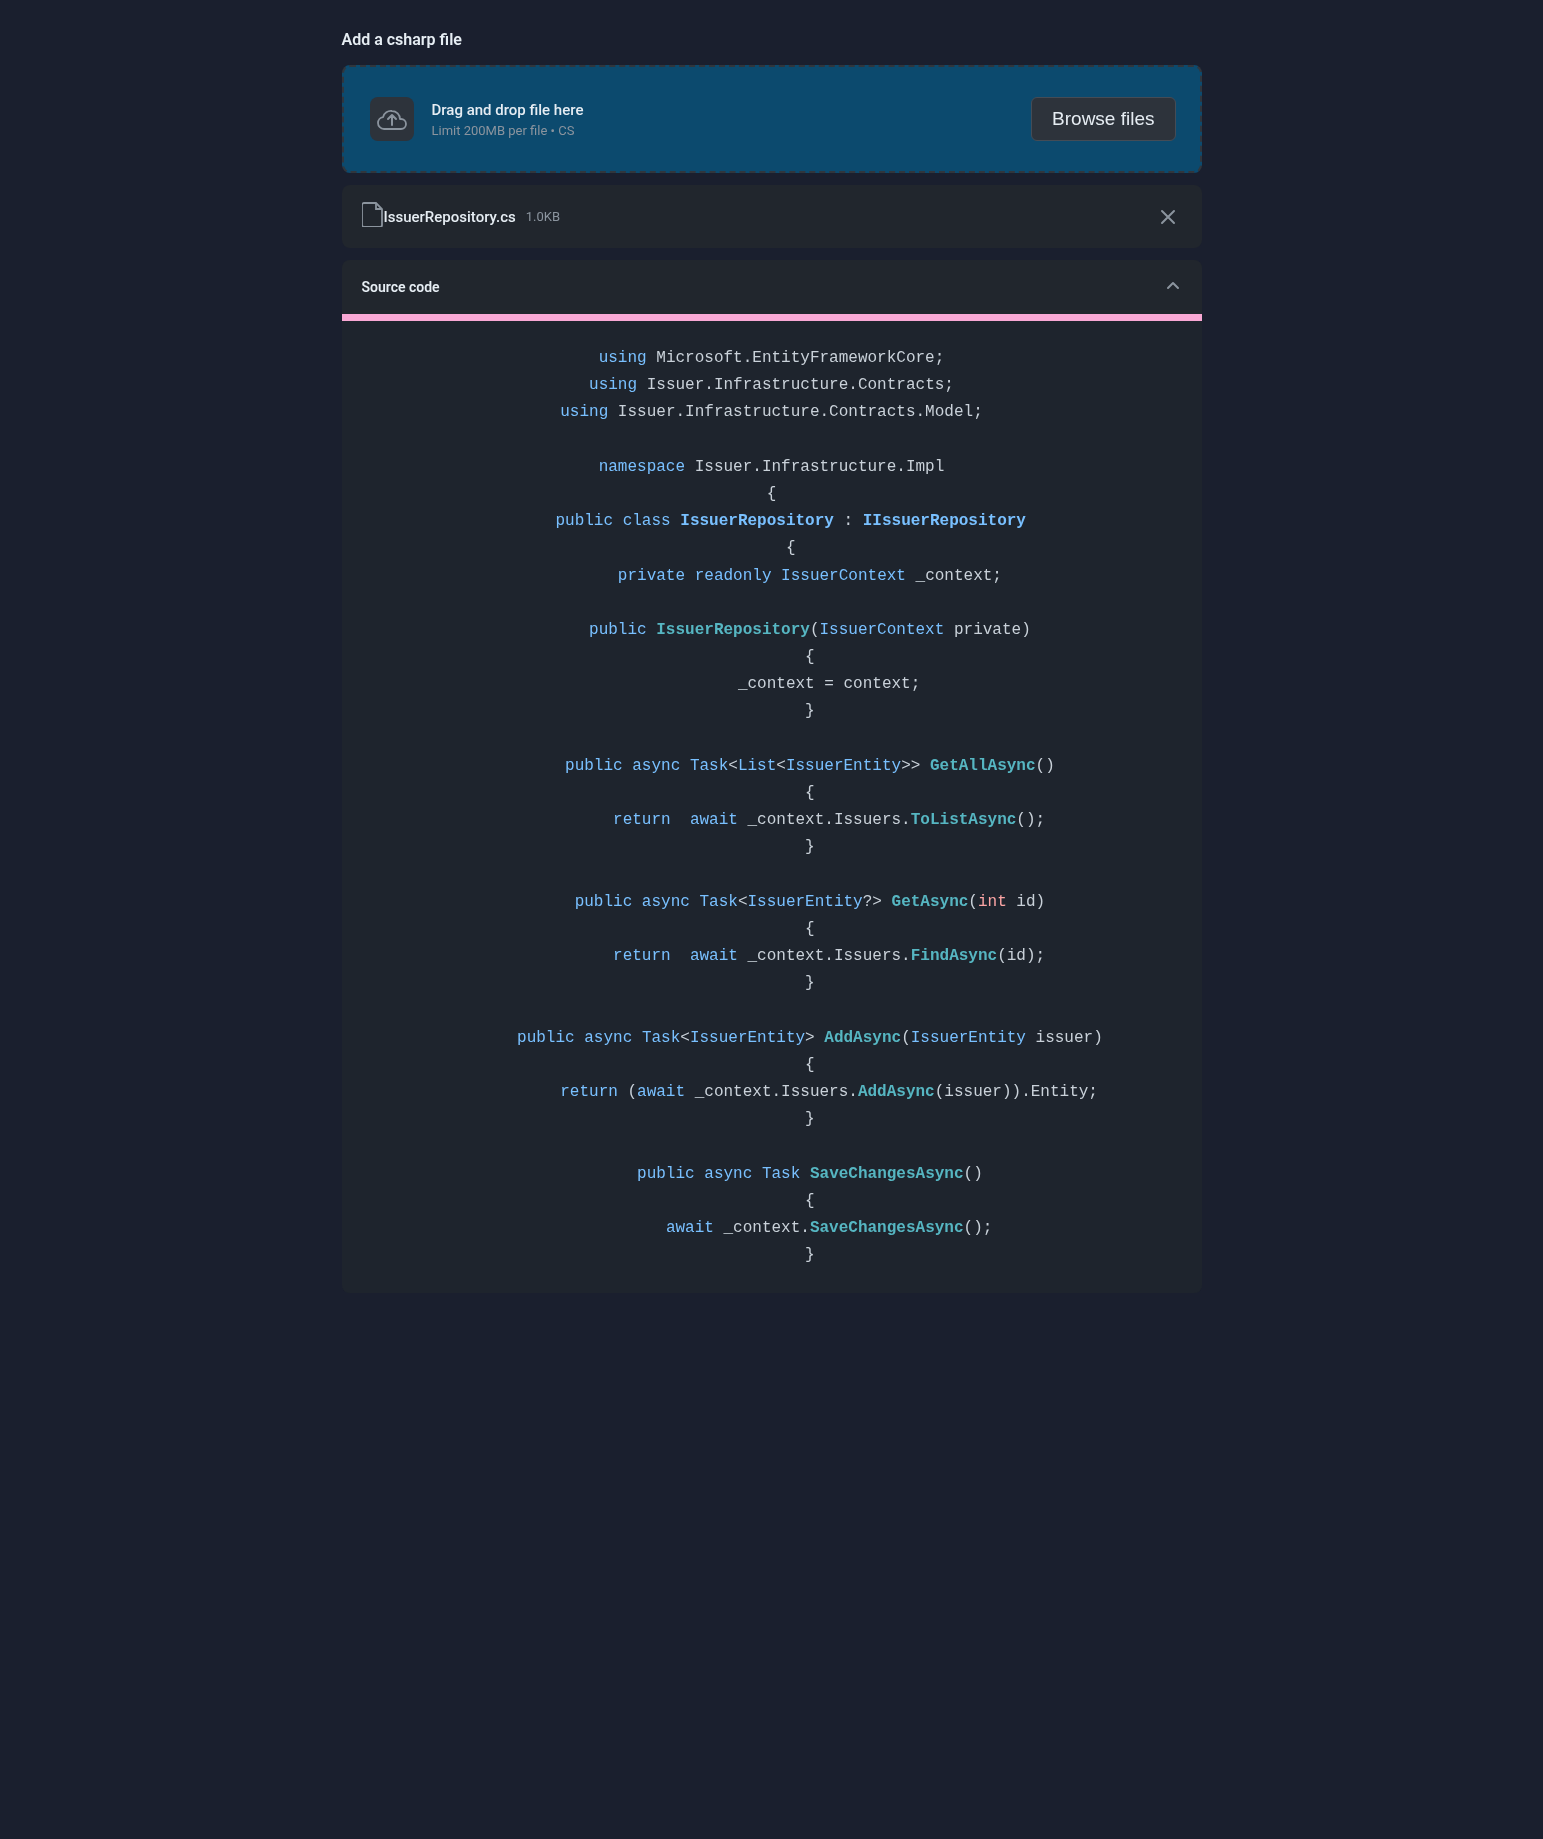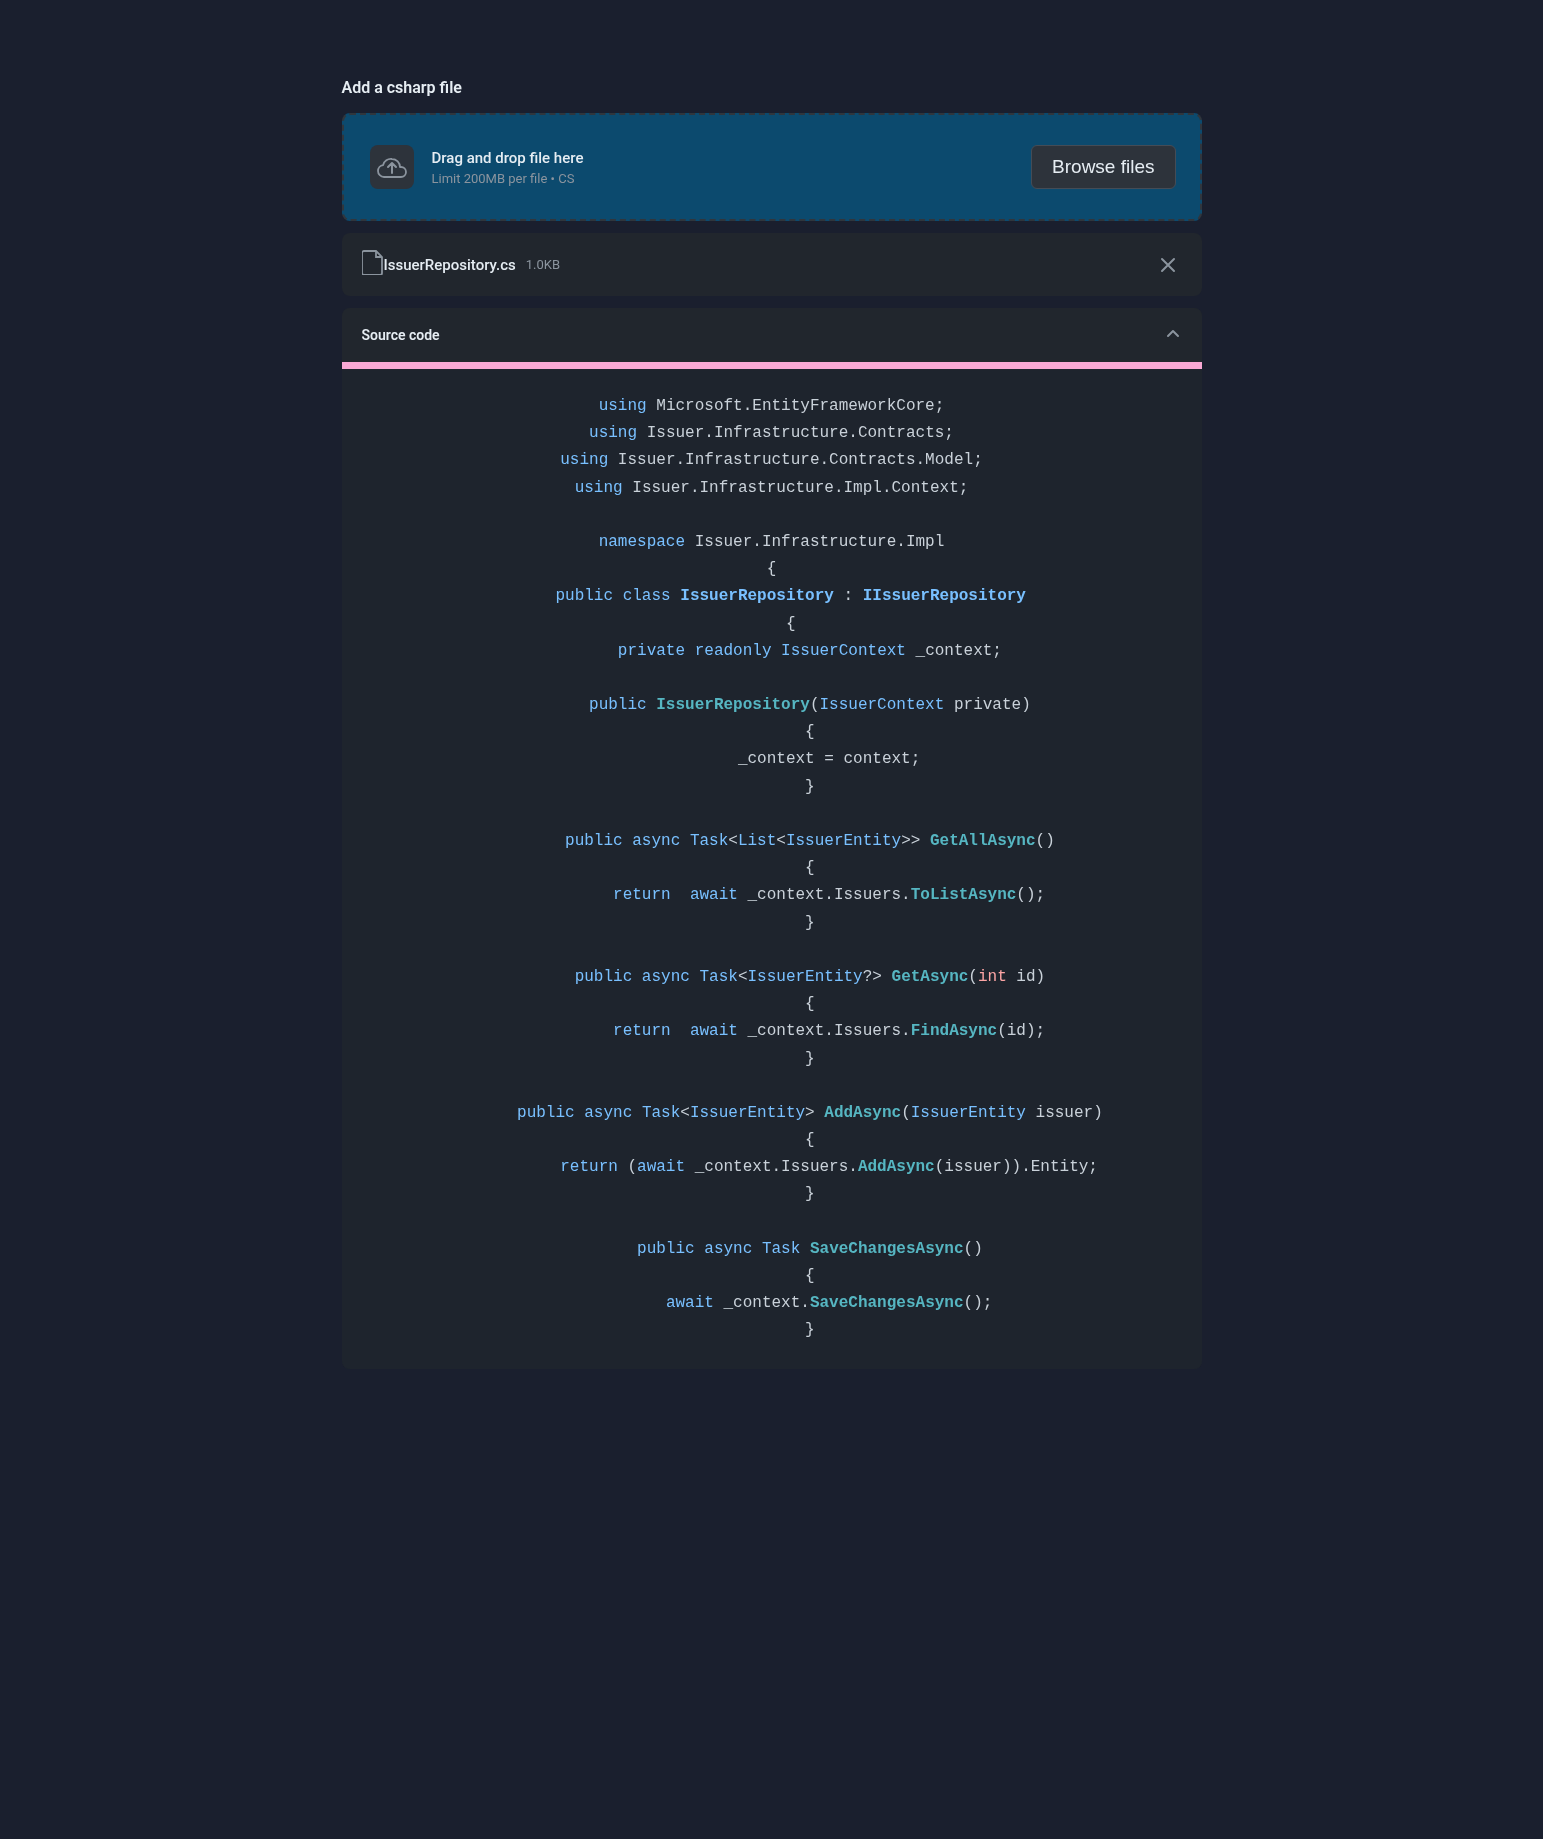--- a/index.html
+++ b/index.html
@@ -19,21 +19,20 @@
     .page-container {
       max-width: 860px;
       margin: 0 auto;
     }
 
     .page-title {
       color: #e6edf3;
       font-size: 16px;
       font-weight: 600;
       margin-bottom: 16px;
-      margin-top: 48px;
     }
 
     .upload-zone {
       background-color: #0c4a6e;
       border: 2px dashed #30363d;
       border-radius: 8px;
       padding: 28px 24px;
       display: flex;
       align-items: center;
       justify-content: space-between;
@@ -225,21 +224,20 @@
           <path d="M4 12L9 7L14 12" stroke="#8b949e" stroke-width="2" stroke-linecap="round" stroke-linejoin="round"></path>
         </svg>
       </button>
     </div>
 
     <div class="code-block">
 
       <span class="code-line"><span class="kw-blue">using</span><span class="text-default"> Microsoft.EntityFrameworkCore;</span></span>
       <span class="code-line"><span class="kw-blue">using</span><span class="text-default"> Issuer.Infrastructure.Contracts;</span></span>
       <span class="code-line"><span class="kw-blue">using</span><span class="text-default"> Issuer.Infrastructure.Contracts.Model;</span></span>
-      <span class="code-line"><span class="kw-blue">using</span><span class="text-default"> Issuer.Infrastructure.Impl.Context;</span></span>
       <span class="code-line">&nbsp;</span>
 
       <span class="code-line"><span class="kw-blue">namespace</span><span class="text-default"> Issuer.Infrastructure.Impl</span></span>
       <span class="code-line"><span class="text-default">{</span></span>
 
       <span class="code-line"><span class="text-default">    </span><span class="kw-blue">public</span><span class="text-default"> </span><span class="kw-blue">class</span><span class="text-default"> </span><span class="class-name">IssuerRepository</span><span class="text-default"> : </span><span class="class-name">IIssuerRepository</span></span>
       <span class="code-line"><span class="text-default">    {</span></span>
 
       <span class="code-line"><span class="text-default">        </span><span class="kw-blue">private</span><span class="text-default"> </span><span class="kw-blue">readonly</span><span class="text-default"> </span><span class="type-name">IssuerContext</span><span class="text-default"> _context;</span></span>
       <span class="code-line">&nbsp;</span>

